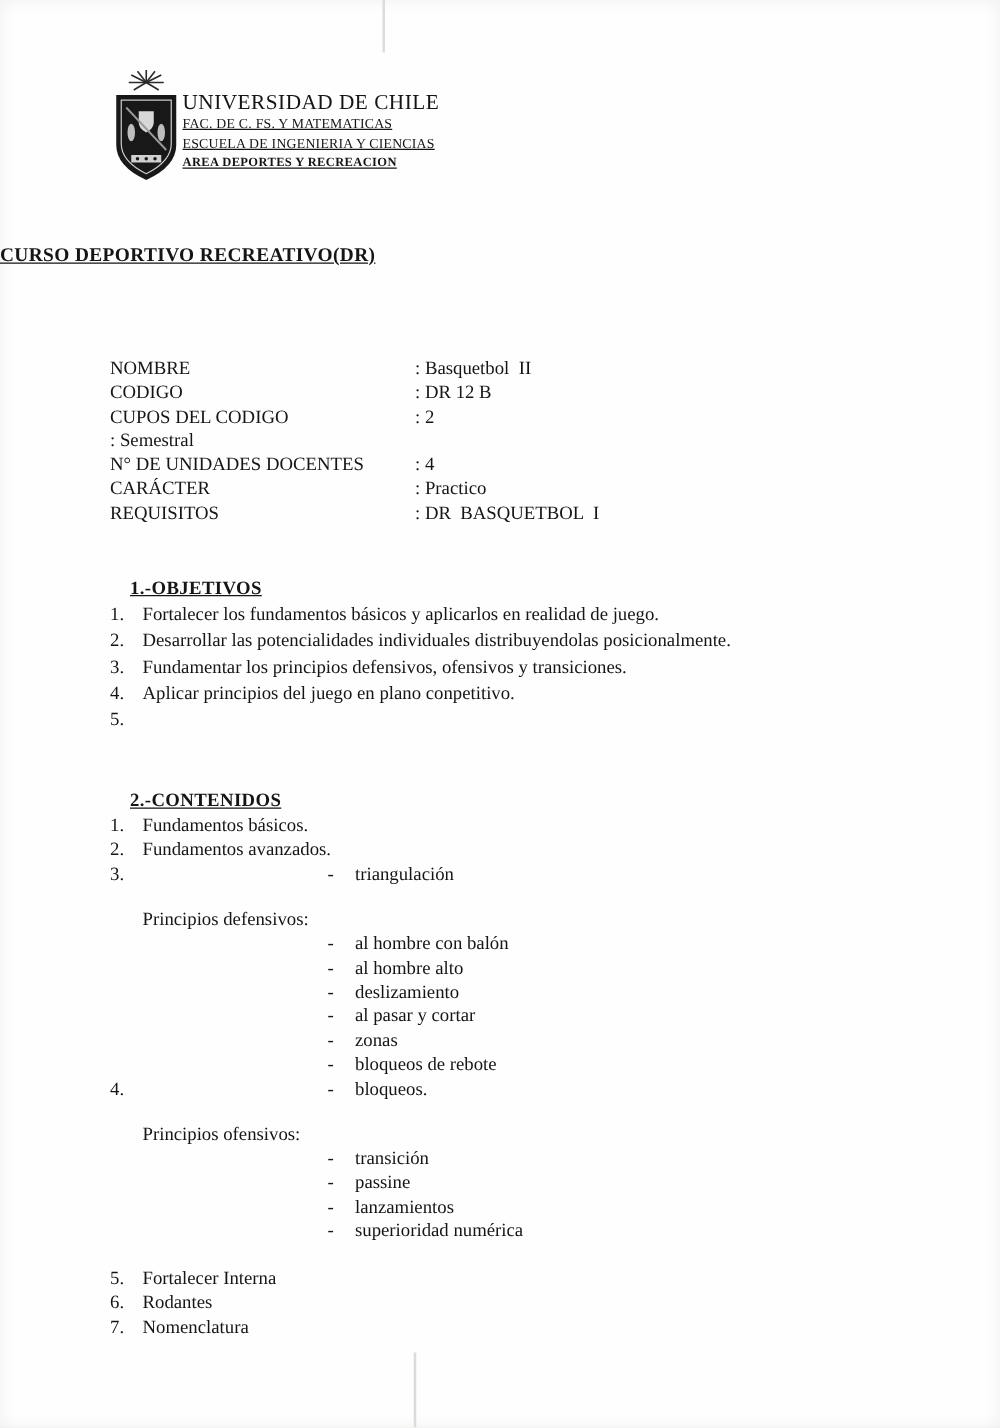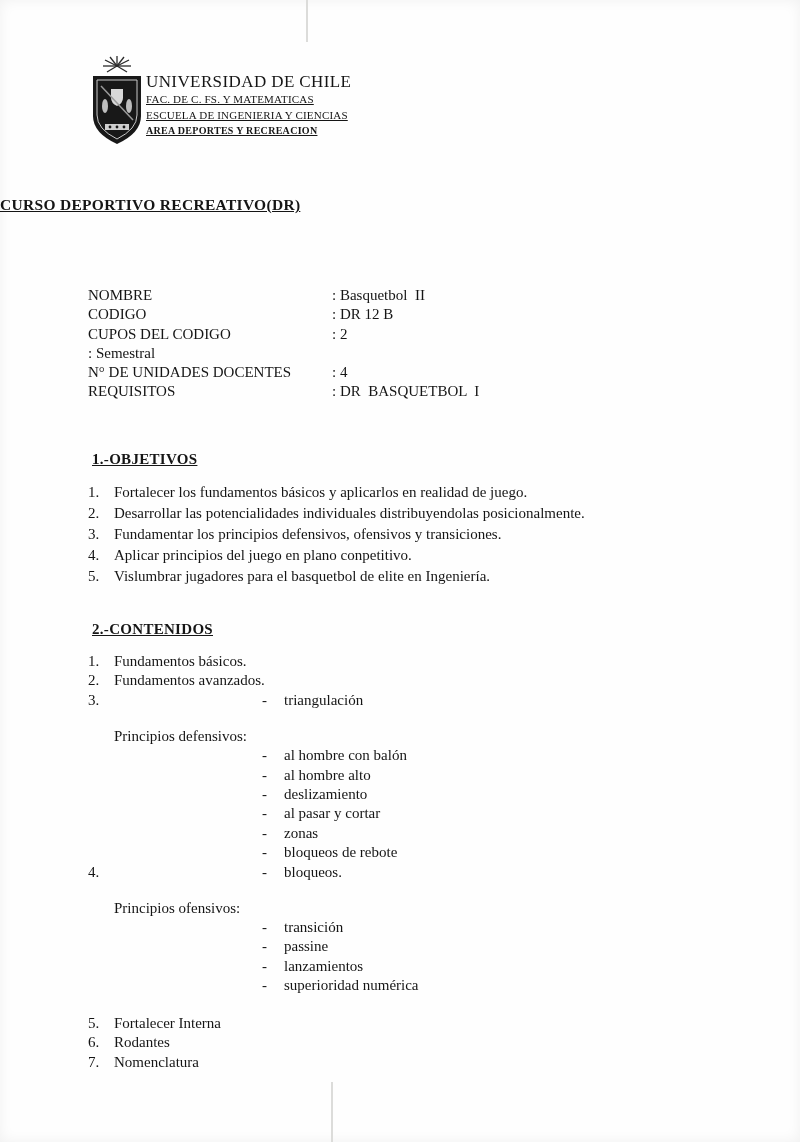--- a/index.html
+++ b/index.html
@@ -25,21 +25,21 @@
     text-align:left; font-size:15.5px; font-weight:bold;
     text-decoration:underline; letter-spacing:0.3px; margin:0;
   }
 
   .info{position:absolute; left:88px; top:286px; font-size:15px;}
   .info-row{display:flex; line-height:19.3px;}
   .info-label{width:244px; flex:0 0 244px;}
   .info-value{white-space:pre-wrap;}
 
   .sec-heading{
-    position:absolute; left:88px; margin:4px;
+    position:absolute; left:88px; margin:16px;
     font-size:15px; font-weight:bold; text-decoration:underline; letter-spacing:0.3px;
   }
   .sec-heading.objetivos{top:447px;}
   .sec-heading.contenidos{top:617px;}
 
   .list{position:absolute; left:88px; font-size:15px;}
   .list.objetivos{top:482px; width:670px;}
   .list.objetivos .li{line-height:21px;}
   .list.contenidos{top:652px; width:670px;}
   .list.contenidos .li{line-height:19.4px;}
@@ -109,20 +109,24 @@
       <span class="info-value">: 2</span>
     </div>
     <div class="info-row">
       <span class="info-value">: Semestral</span>
     </div>
     <div class="info-row">
       <span class="info-label">N° DE UNIDADES DOCENTES</span>
       <span class="info-value">: 4</span>
     </div>
     <div class="info-row">
+      <span class="info-label">CARÁCTER</span>
+      <span class="info-value">: Practico</span>
+    </div>
+    <div class="info-row">
       <span class="info-label">REQUISITOS</span>
       <span class="info-value">: DR  BASQUETBOL  I</span>
     </div>
   </section>
 
   <h2 class="sec-heading objetivos">1.-OBJETIVOS</h2>
 
   <section class="list objetivos">
     <div class="li">
       <span class="num">1.</span>
@@ -135,21 +139,20 @@
     <div class="li">
       <span class="num">3.</span>
       <span class="txt">Fundamentar los principios defensivos, ofensivos y transiciones.</span>
     </div>
     <div class="li">
       <span class="num">4.</span>
       <span class="txt">Aplicar principios del juego en plano conpetitivo.</span>
     </div>
     <div class="li">
       <span class="num">5.</span>
-      <span class="txt">Vislumbrar jugadores para el basquetbol de elite en Ingeniería.</span>
     </div>
   </section>
 
   <h2 class="sec-heading contenidos">2.-CONTENIDOS</h2>
 
   <section class="list contenidos">
     <div class="li">
       <span class="num">1.</span>
       <span class="txt">Fundamentos básicos.</span>
     </div>

